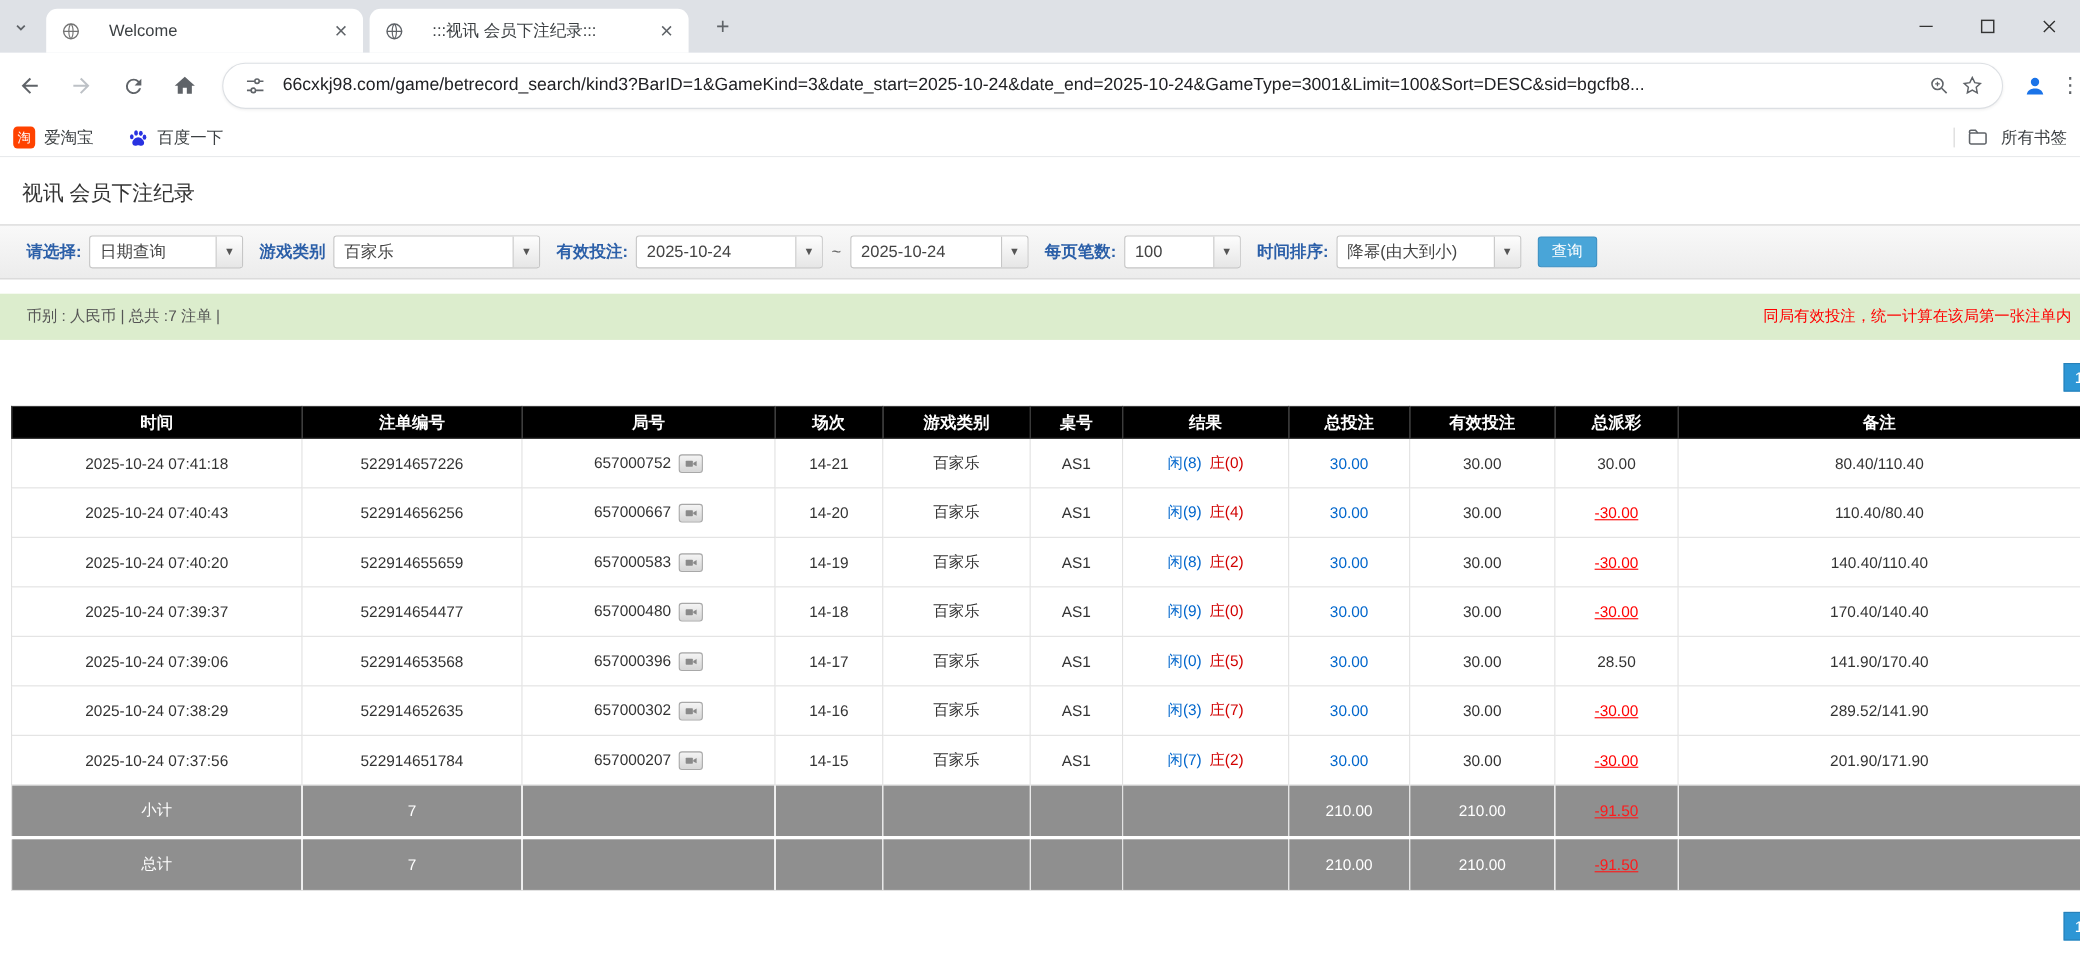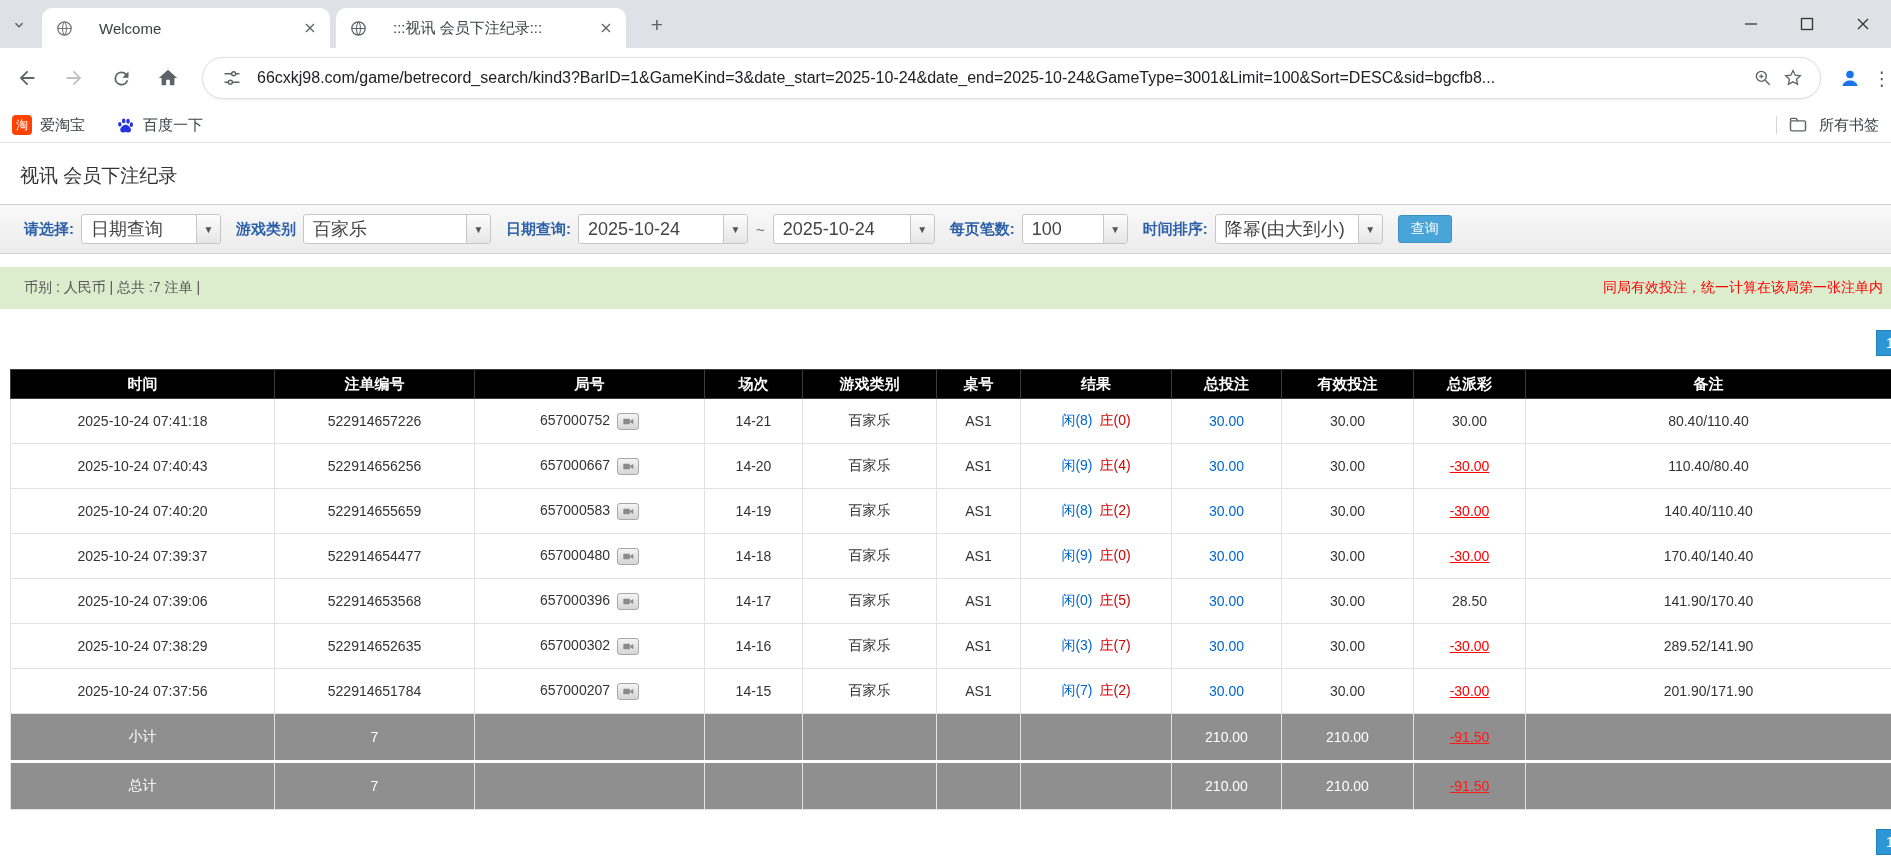--- a/index.html
+++ b/index.html
@@ -52,21 +52,21 @@
   .page { position:absolute; top:143px; left:0; right:0; bottom:0; background:#fff; overflow:hidden; }
   .page-title { margin:20px 0 0 20px; font-size:19px; color:#333; font-weight:400; }
 
   .filterbar { margin-top:15px; height:50px; background:linear-gradient(#f9f9f9,#ececec);
     border-top:1px solid #cfcfcf; border-bottom:1px solid #cfcfcf;
     display:flex; align-items:center; padding:0 0 0 24px; white-space:nowrap; }
   .flabel { color:#2b5fa8; font-weight:bold; font-size:15px; margin:0 7px 0 15px; }
   .flabel:first-child { margin-left:0; }
   .fselect { height:30px; background:#fff; border:1px solid #c6c6c6; border-radius:3px;
     display:flex; align-items:stretch; overflow:hidden; flex:none; }
-  .fselect .val { padding:0 9px; font-size:18px; color:#444; flex:1; display:flex; align-items:center; overflow:hidden; }
+  .fselect .val { padding:0 9px; font-size:15px; color:#444; flex:1; display:flex; align-items:center; overflow:hidden; }
   .fselect .arrow { width:24px; border-left:1px solid #c6c6c6; background:linear-gradient(#fdfdfd,#e6e6e6);
     display:flex; align-items:center; justify-content:center; color:#555; font-size:10px; flex:none; }
   .tilde { margin:0 8px; color:#666; font-size:15px; }
   .query-btn { margin-left:15px; height:28px; padding:0 12px; background:#49a5d8;
     border:1px solid #3c90c2; border-radius:3px; color:#fff; font-size:14px;
     display:flex; align-items:center; }
 
   .infobar { margin-top:13px; height:42px; background:#dcedcd;
     display:flex; align-items:center; justify-content:space-between; padding:0 8px 0 24px; }
   .infobar .ileft { color:#555; font-size:14px; }
@@ -244,21 +244,21 @@
         <span class="val">日期查询</span>
         <span class="arrow">▼</span>
       </div>
 
       <span class="flabel">游戏类别</span>
       <div class="fselect" style="width:188px">
         <span class="val">百家乐</span>
         <span class="arrow">▼</span>
       </div>
 
-      <span class="flabel">日期查询:</span>
+      <span class="flabel">有效投注:</span>
       <div class="fselect" style="width:170px">
         <span class="val">2025-10-24</span>
         <span class="arrow">▼</span>
       </div>
       <span class="tilde">~</span>
       <div class="fselect" style="width:162px">
         <span class="val">2025-10-24</span>
         <span class="arrow">▼</span>
       </div>
 

